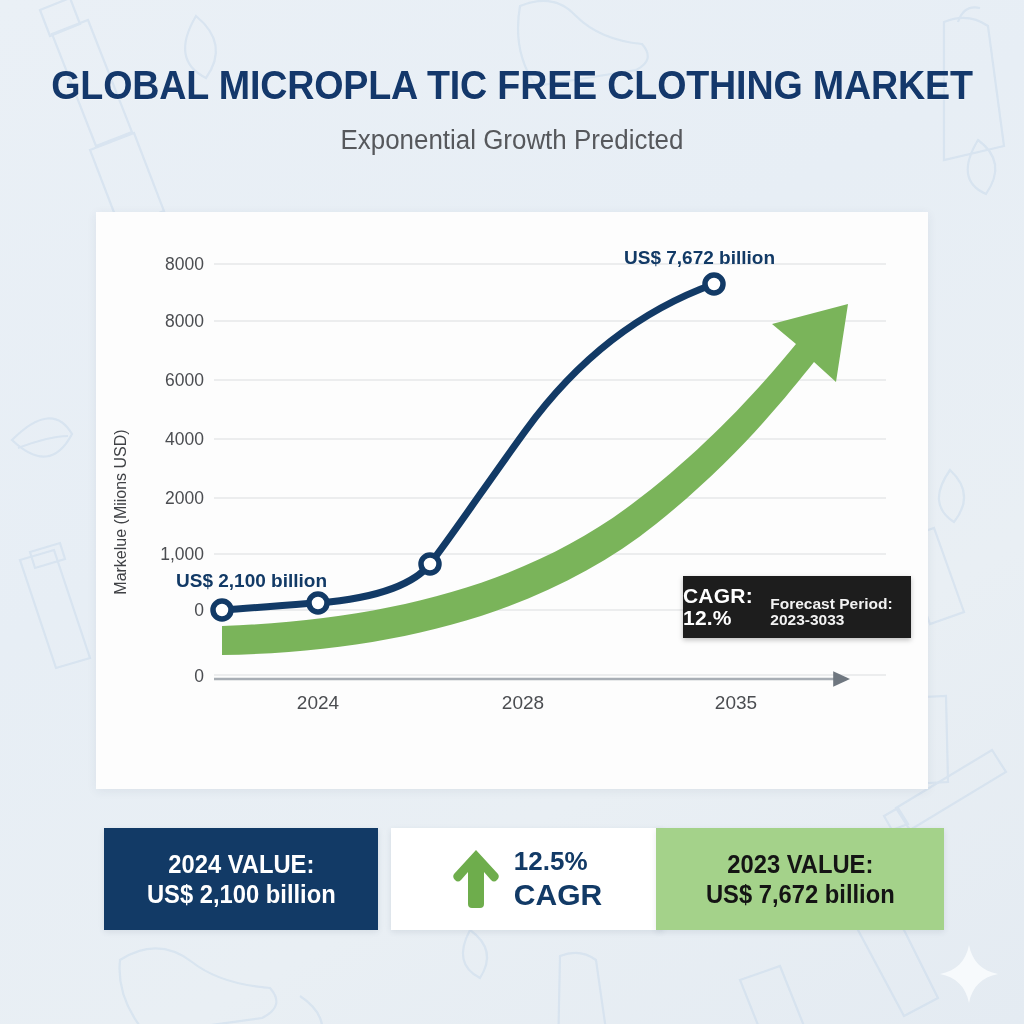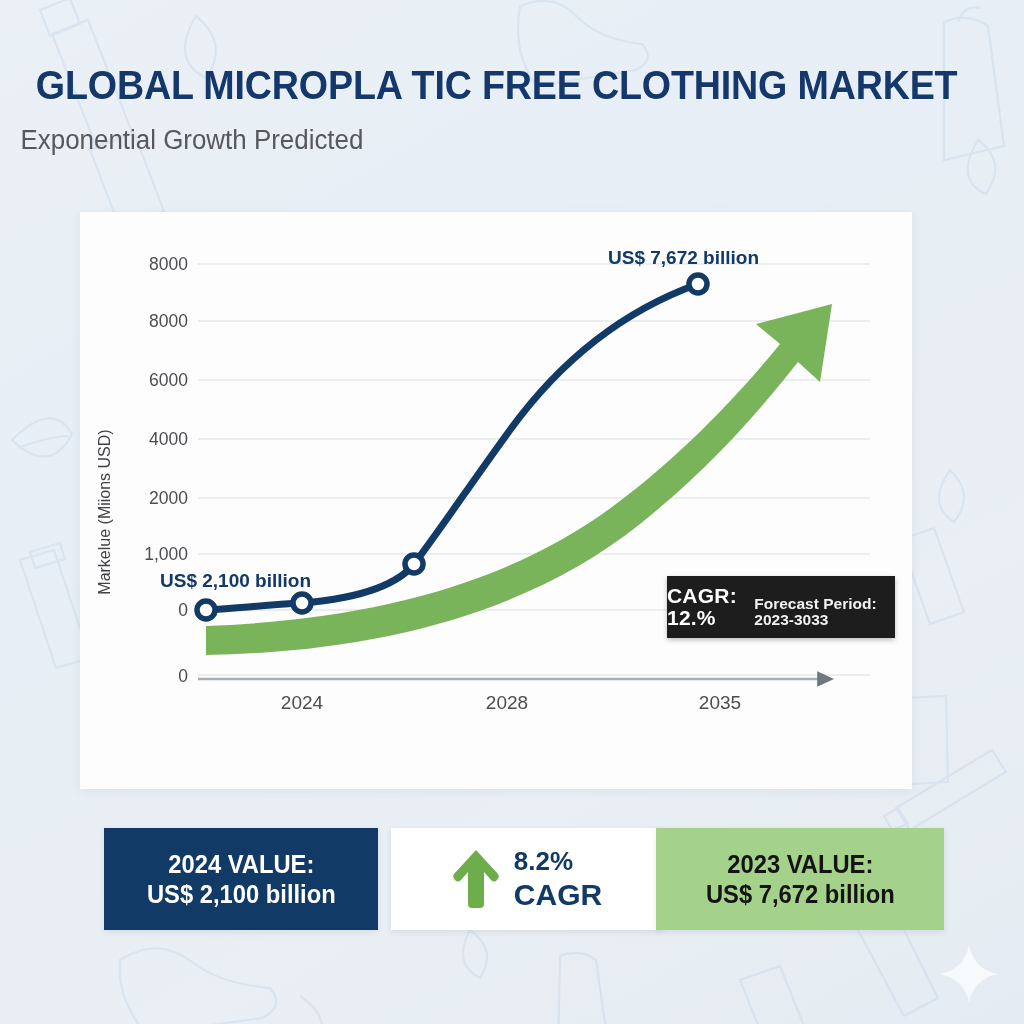--- a/index.html
+++ b/index.html
@@ -16,21 +16,21 @@
   }
   
   #bg-doodles {
     position: absolute; inset: 0;
     opacity: 0.55;
     pointer-events: none;
   }
   
   #header {
     position: absolute; left: 0; top: 62px; width: 1024px;
-    text-align: left;
+    text-align: center;
   }
   #page-title {
     font-size: 40.5px;
     font-weight: 700;
     letter-spacing: -0.2px;
     color: #14386b;
     font-family: "Liberation Sans", sans-serif;
     transform: scaleX(0.93);
     text-shadow: 0 1px 0 rgba(255,255,255,0.45);
     white-space: nowrap;
@@ -38,21 +38,21 @@
   #page-subtitle {
     margin-top: 16px;
     font-size: 27px;
     color: #56585c;
     font-weight: 400;
     transform: scaleX(0.96);
   }
   
   #chart-card {
     position: absolute;
-    left: 80px; top: 212px;
+    left: 96px; top: 212px;
     width: 832px; height: 577px;
     background: #fdfdfd;
     box-shadow: 0 2px 10px rgba(40,60,90,0.07);
     padding-left: 44px;
   }
   #plot-svg { position: absolute; left: 0; top: 0; }
   .gridline { stroke: #e6e7e9; stroke-width: 1.6; }
   .axisline  { stroke: #a8aeb5; stroke-width: 2.4; }
   .ytick {
     font-size: 17.5px; fill: #4b4d51;
@@ -250,21 +250,21 @@
         <div class="stat-l1">2024 VALUE:</div>
         <div class="stat-l2">US$ 2,100 billion</div>
       </div>
     </div>
 
     <div id="stat-card-cagr" class="stat-card">
       <svg width="48" height="62" viewBox="0 0 48 62">
         <path fill="#6ead4c" d="M24 2 L46 26 q2 3 -1 6 q-3 3 -6 0 L32 24 L32 56 q0 4 -4 4 L20 60 q-4 0 -4 -4 L16 24 L9 32 q-3 3 -6 0 q-3 -3 -1 -6 Z"></path>
       </svg>
       <div id="cagr-text">
-        <div id="cagr-pct">8.2%</div>
+        <div id="cagr-pct">12.5%</div>
         <div id="cagr-word">CAGR</div>
       </div>
     </div>
 
     <div id="stat-card-2023" class="stat-card">
       <div class="stat-lines">
         <div class="stat-l1">2023 VALUE:</div>
         <div class="stat-l2">US$ 7,672 billion</div>
       </div>
     </div>

